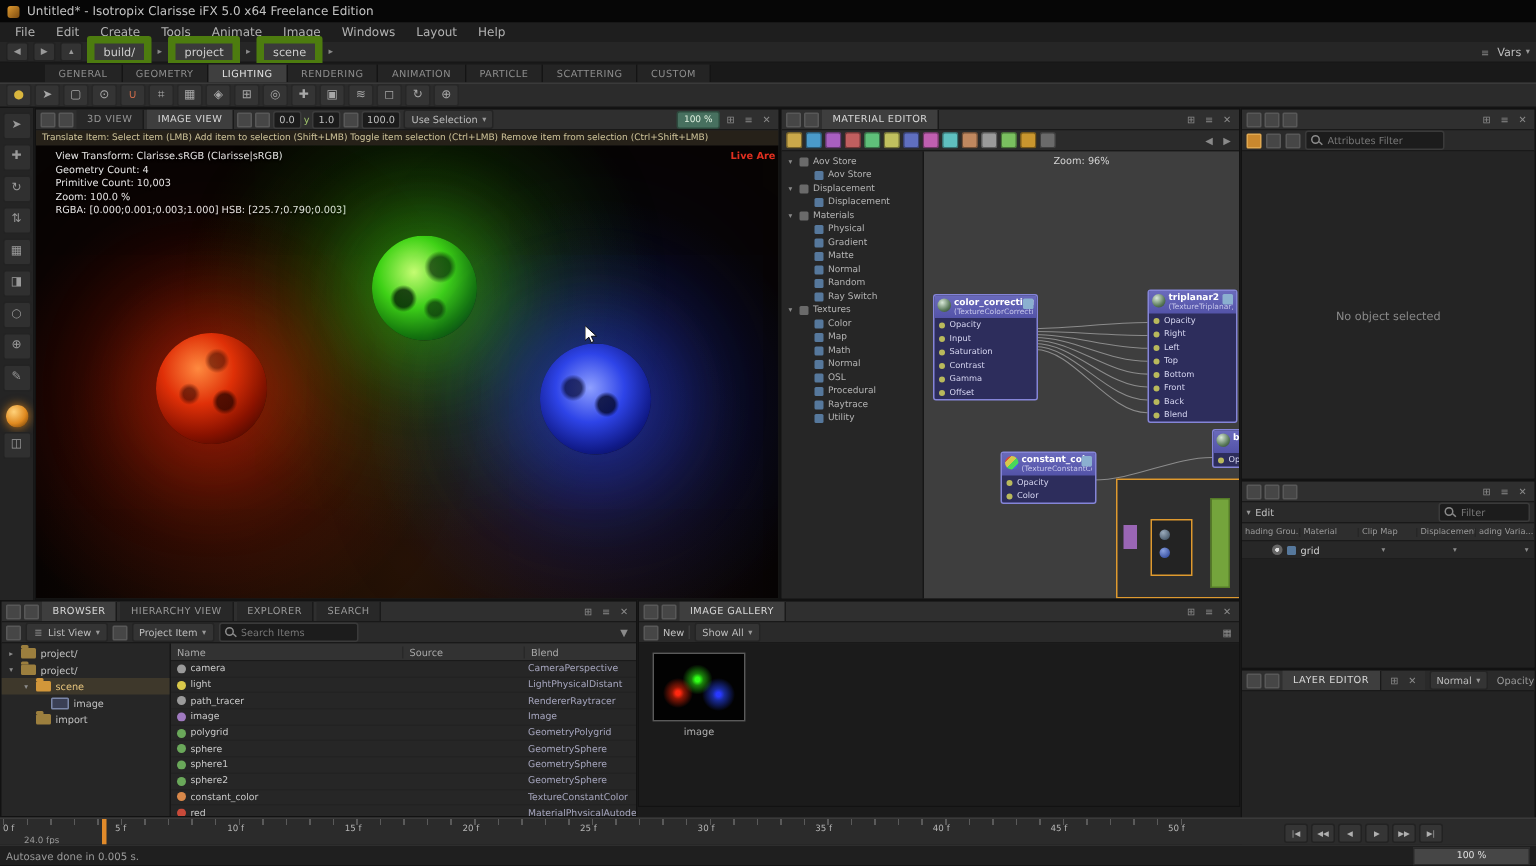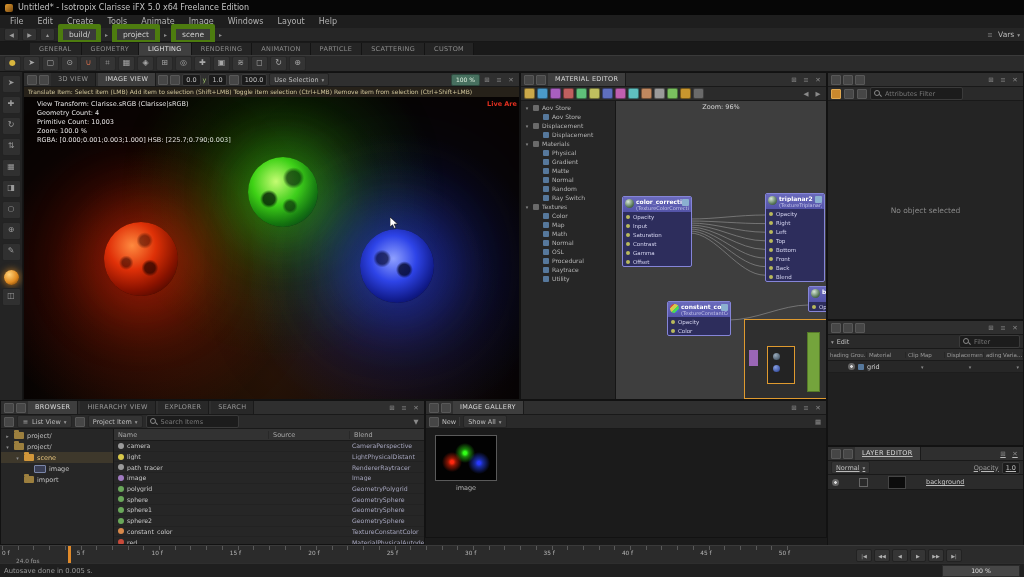--- a/index.html
+++ b/index.html
@@ -117,21 +117,21 @@
   .subrow{height:13px;background:#2a2a2a;border-bottom:1px solid #191919;display:flex;align-items:center;gap:3px;padding:0 3px;flex:none;}
   #attrbody{flex:1;background:#242424;display:flex;align-items:center;justify-content:center;color:#8a8a8a;font-size:7.5px;}
   #midp{left:827px;top:320px;width:197px;height:126px;display:flex;flex-direction:column;}
   #midhead-cols{display:flex;height:11px;background:#2e2e2e;border-bottom:1px solid #1a1a1a;font-size:5.5px;color:#9a9a9a;align-items:center;flex:none;}
   .mcol{padding:0 2px;border-right:1px solid #262626;white-space:nowrap;overflow:hidden;flex:1;}
   #gridrow{display:flex;align-items:center;height:11px;background:#272727;border-bottom:1px solid #1d1d1d;font-size:6.5px;color:#cfcfcf;gap:3px;padding-left:20px;flex:none;}
   .cellcaret{flex:1;text-align:right;color:#8a8a8a;font-size:5px;padding-right:4px;}
   #midempty{flex:1;background:#202020;}
   .eye{width:7px;height:7px;border-radius:50%;background:radial-gradient(circle,#ddd 25%,#666 30%);flex:none;}
   .chk{width:7px;height:7px;border:1px solid #666;background:#2a2a2a;flex:none;}
-  #layer{left:827px;top:446px;width:197px;height:127px;display:flex;flex-direction:column;text-decoration:underline;}
+  #layer{left:827px;top:446px;width:197px;height:127px;display:flex;}
   #layerbody{flex:1;background:#1f1f1f;}
   #layerrow{display:flex;align-items:center;gap:20px;height:14px;background:#2b2b2b;border-bottom:1px solid #181818;padding-left:4px;font-size:6.5px;color:#c4c4c4;}
   .thumb{width:16px;height:11px;background:#0c0c0c;border:1px solid #454545;flex:none;}
   
   #browser{left:0;top:400px;width:425px;height:145px;display:flex;flex-direction:column;}
   #bbody{flex:1;display:flex;min-height:0;}
   #btree{width:112px;background:#262626;border-right:1px solid #161616;padding-top:1px;flex:none;}
   .trow{display:flex;align-items:center;gap:3px;height:11px;font-size:6.5px;color:#c0c0c0;white-space:nowrap;}
   .trow .arr{width:7px;color:#8d8d8d;font-size:5px;text-align:center;flex:none;}
   .trow.d0{padding-left:3px;}.trow.d1{padding-left:13px;}.trow.d2{padding-left:23px;}

